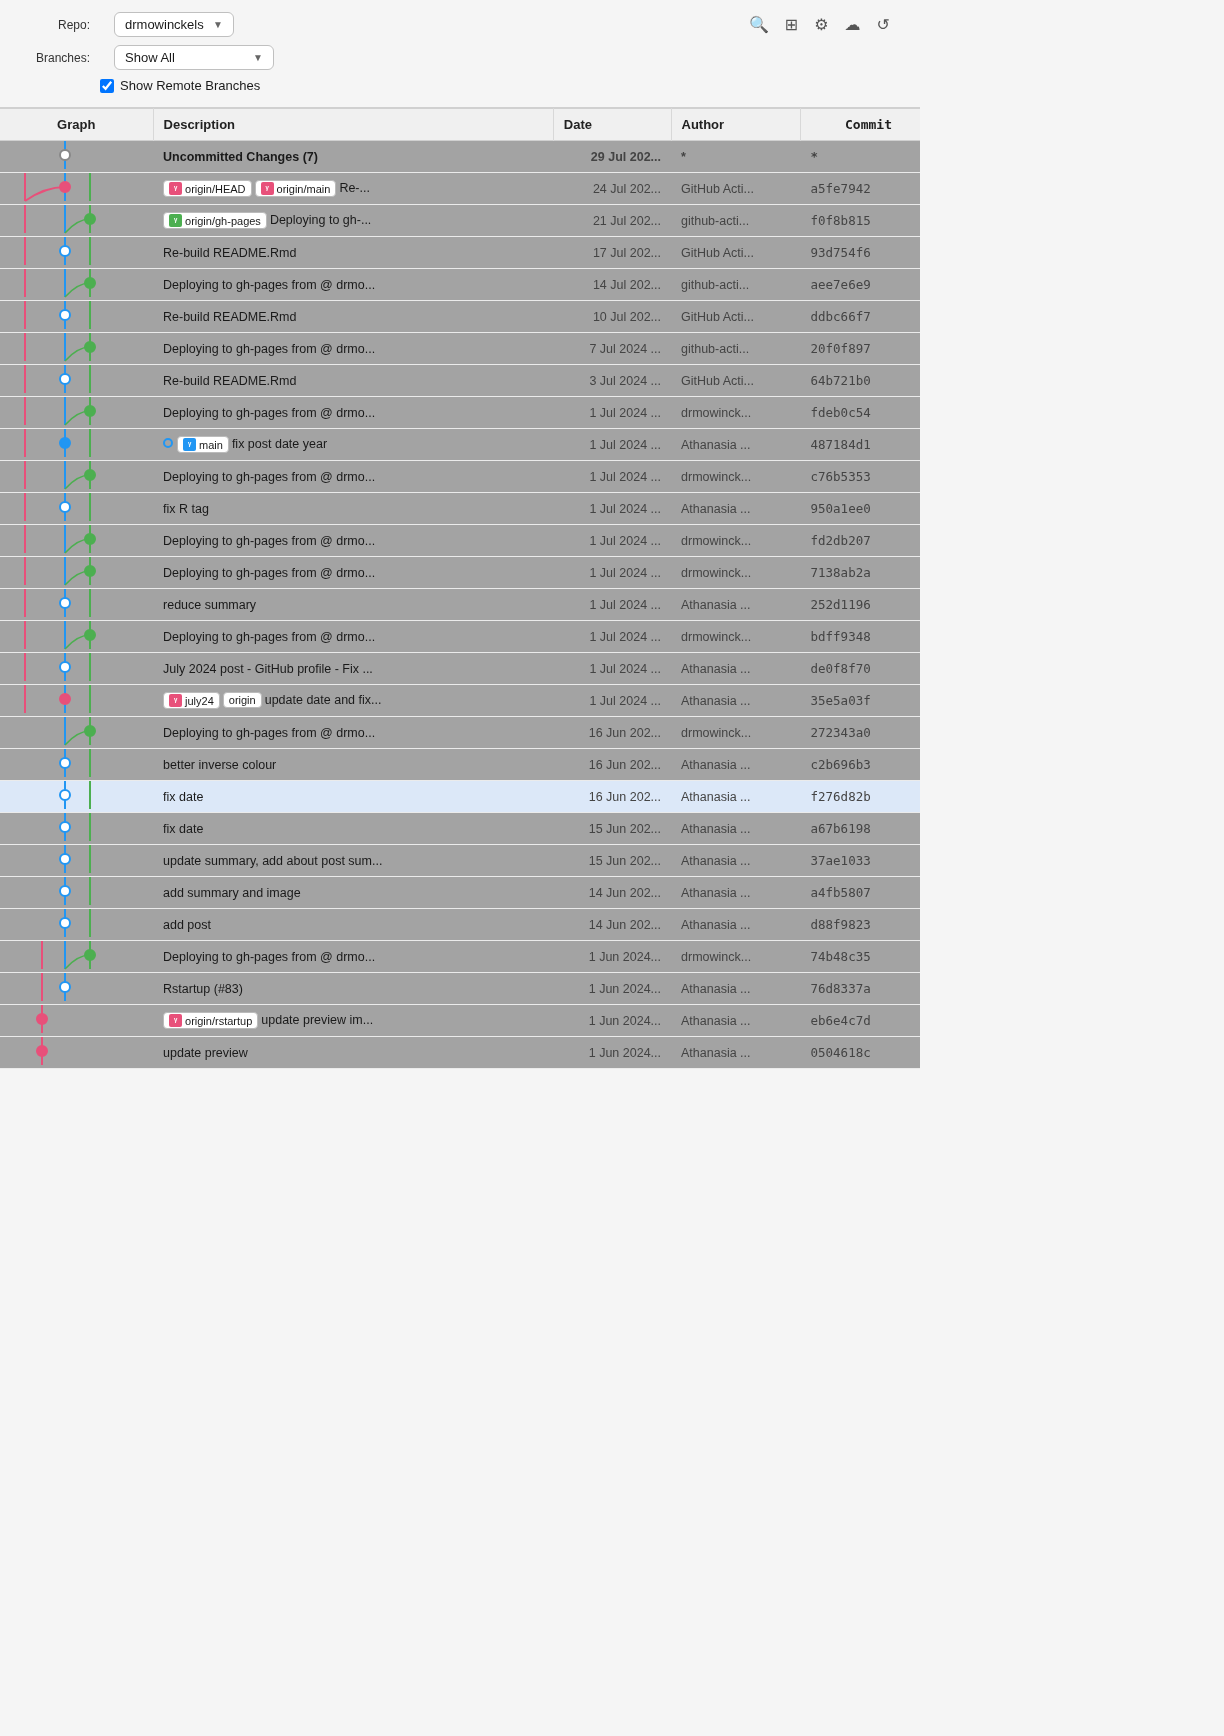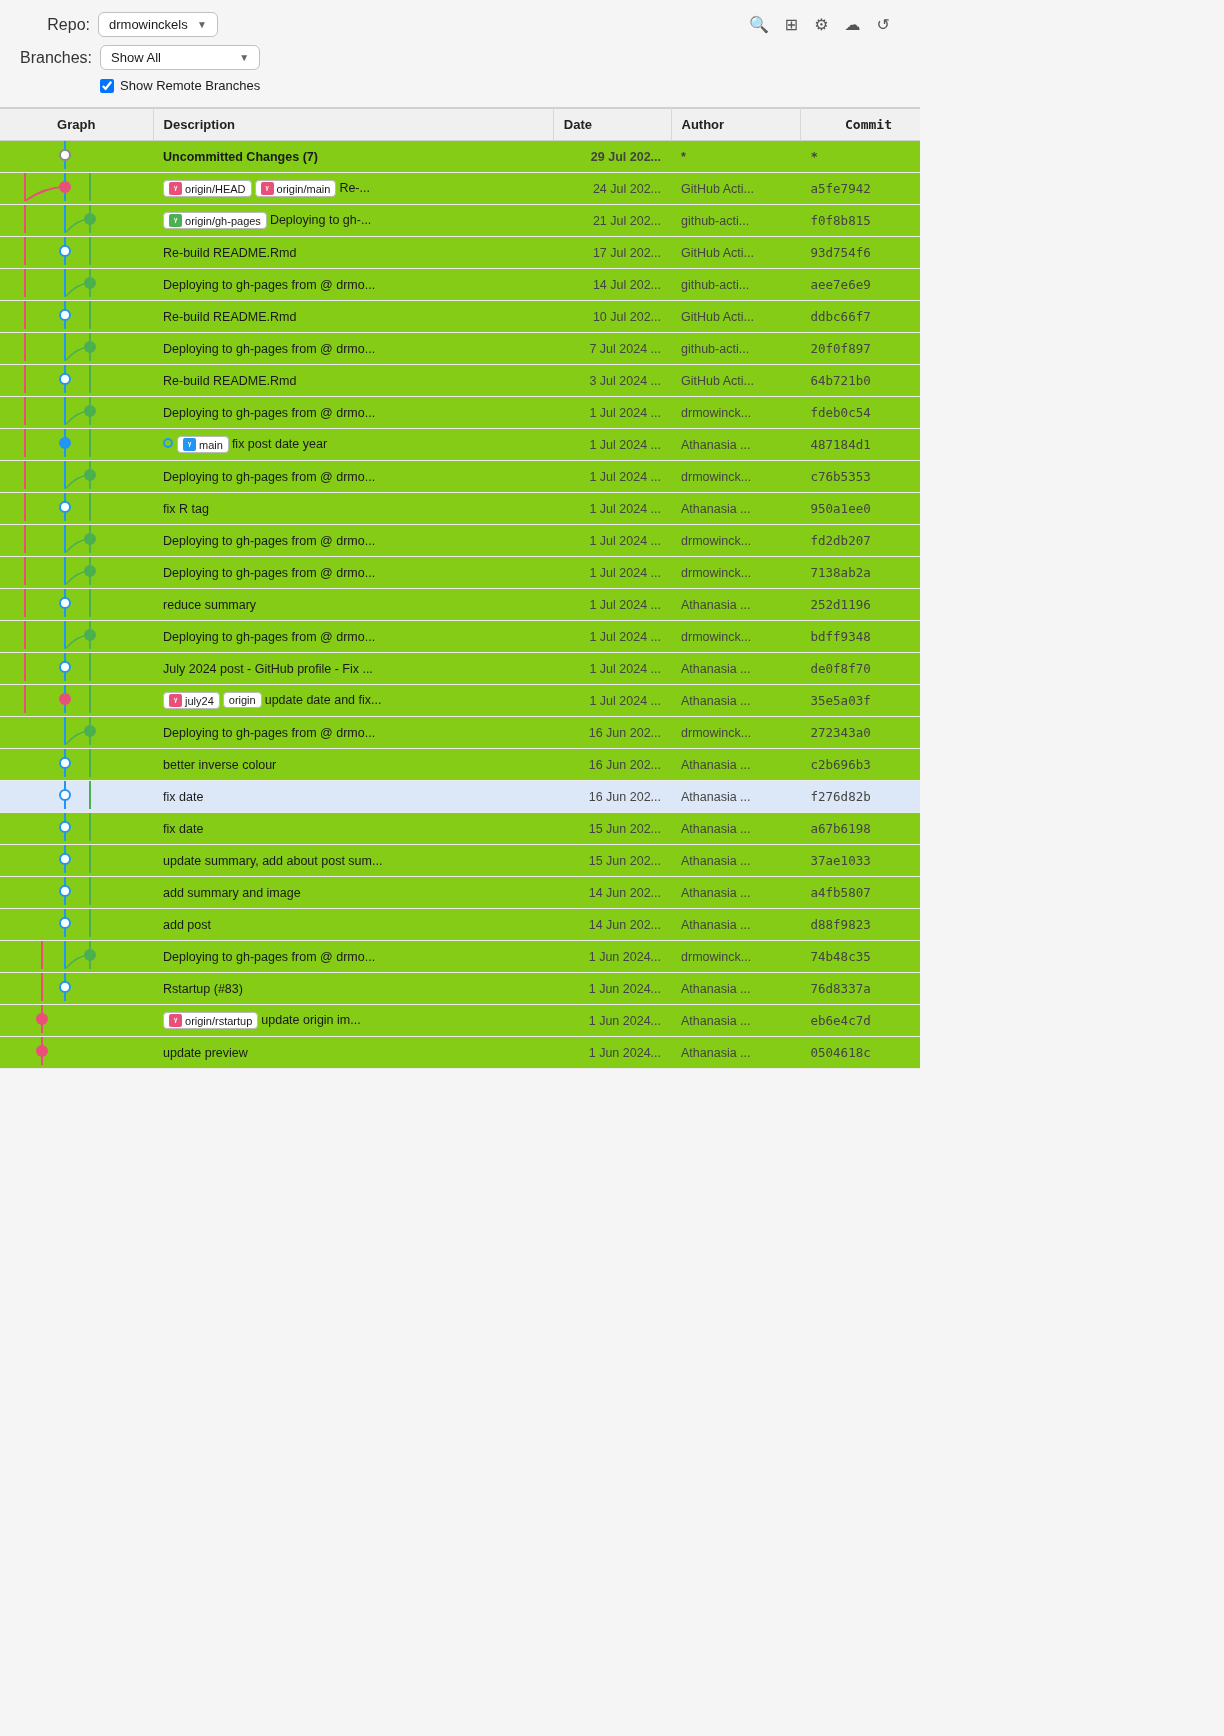--- a/index.html
+++ b/index.html
@@ -14,23 +14,23 @@
       background: #f5f5f5;
       padding: 12px 20px 10px;
       border-bottom: 1px solid #d0d0d0;
     }
     .control-row {
       display: flex;
       align-items: center;
       margin-bottom: 8px;
     }
     .control-label {
-      font-size: 16px;
+      font-size: 12px;
       color: #333;
-      margin-right: 8px;
+      margin-right: 24px;
       min-width: 70px;
       text-align: right;
     }
     .dropdown {
       background: white;
       border: 1px solid #c0c0c0;
       border-radius: 6px;
       padding: 4px 10px;
       font-size: 13px;
       display: flex;
@@ -55,21 +55,21 @@
       width: 14px;
       height: 14px;
     }
     .top-area {
       position: relative;
     }
     
     .commit-table {
       width: 100%;
       border-collapse: collapse;
-      background: #84cc16;
+      background: #a3a3a3;
     }
     .commit-table thead tr {
       background: #f0f0f0;
       border-top: 1px solid #d0d0d0;
       border-bottom: 1px solid #d0d0d0;
     }
     .commit-table thead th {
       padding: 8px 10px;
       font-weight: 600;
       font-size: 13px;
@@ -533,21 +533,21 @@
           <td class="col-commit">76d8337a</td>
         </tr>
         <tr>
           <td class="col-graph-cell"><svg class="graph-cell-svg" width="130" height="28">
               <line x1="42" y1="0" x2="42" y2="28" stroke="#e8507a" stroke-width="2"></line>
               <circle cx="42" cy="14" r="5" stroke="#e8507a" stroke-width="2" fill="#e8507a"></circle>
             </svg></td>
           <td class="col-desc"><span class="branch-tag">
         <span class="tag-icon" style="background:#e8507a;">ᵞ</span>
         <span>origin/rstartup</span>
-      </span><span style="">update origin im...</span></td>
+      </span><span style="">update preview im...</span></td>
           <td class="col-date">1 Jun 2024...</td>
           <td class="col-author">Athanasia ...</td>
           <td class="col-commit">eb6e4c7d</td>
         </tr>
         <tr>
           <td class="col-graph-cell"><svg class="graph-cell-svg" width="130" height="28">
               <line x1="42" y1="0" x2="42" y2="28" stroke="#e8507a" stroke-width="2"></line>
               <circle cx="42" cy="14" r="5" stroke="#e8507a" stroke-width="2" fill="#e8507a"></circle>
             </svg></td>
           <td class="col-desc"><span style="">update preview</span></td>

